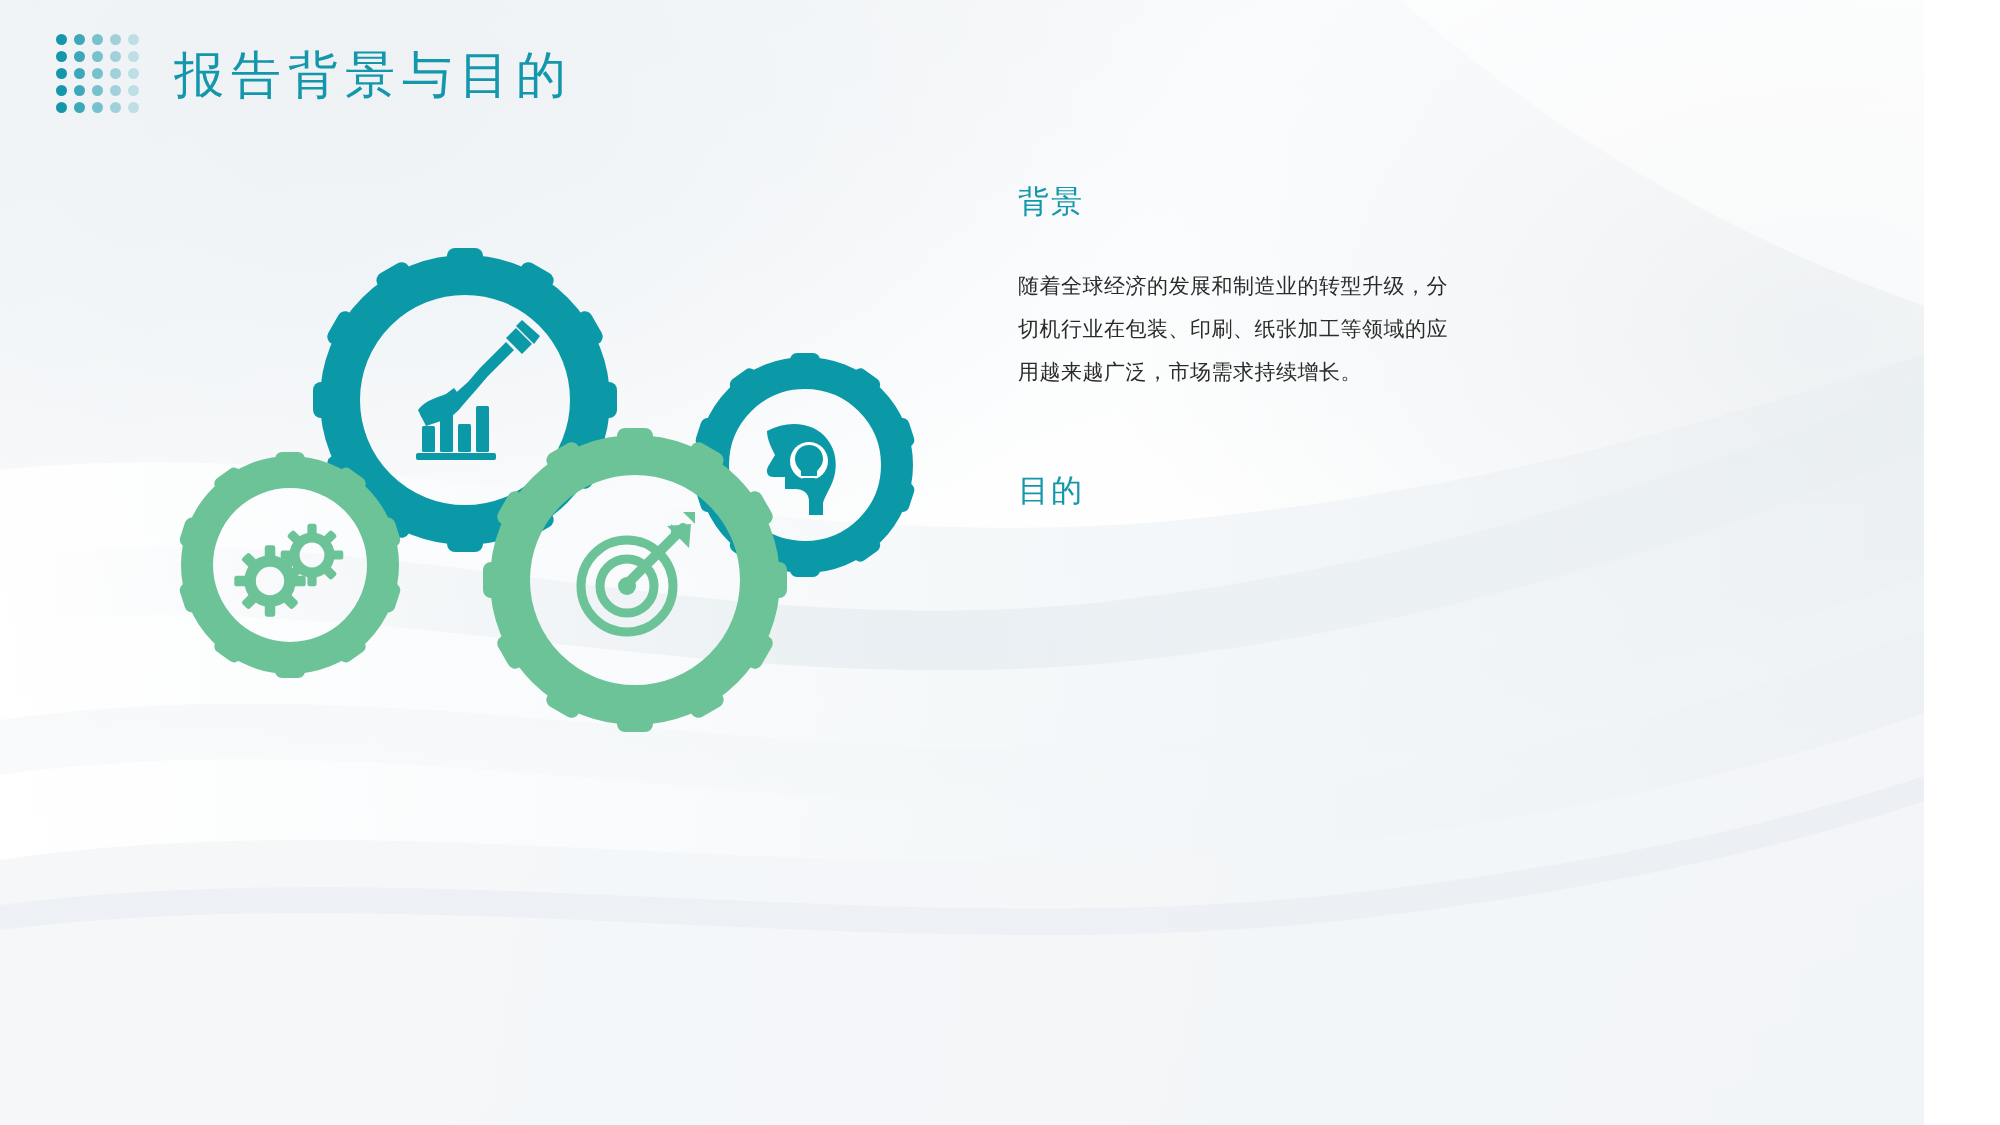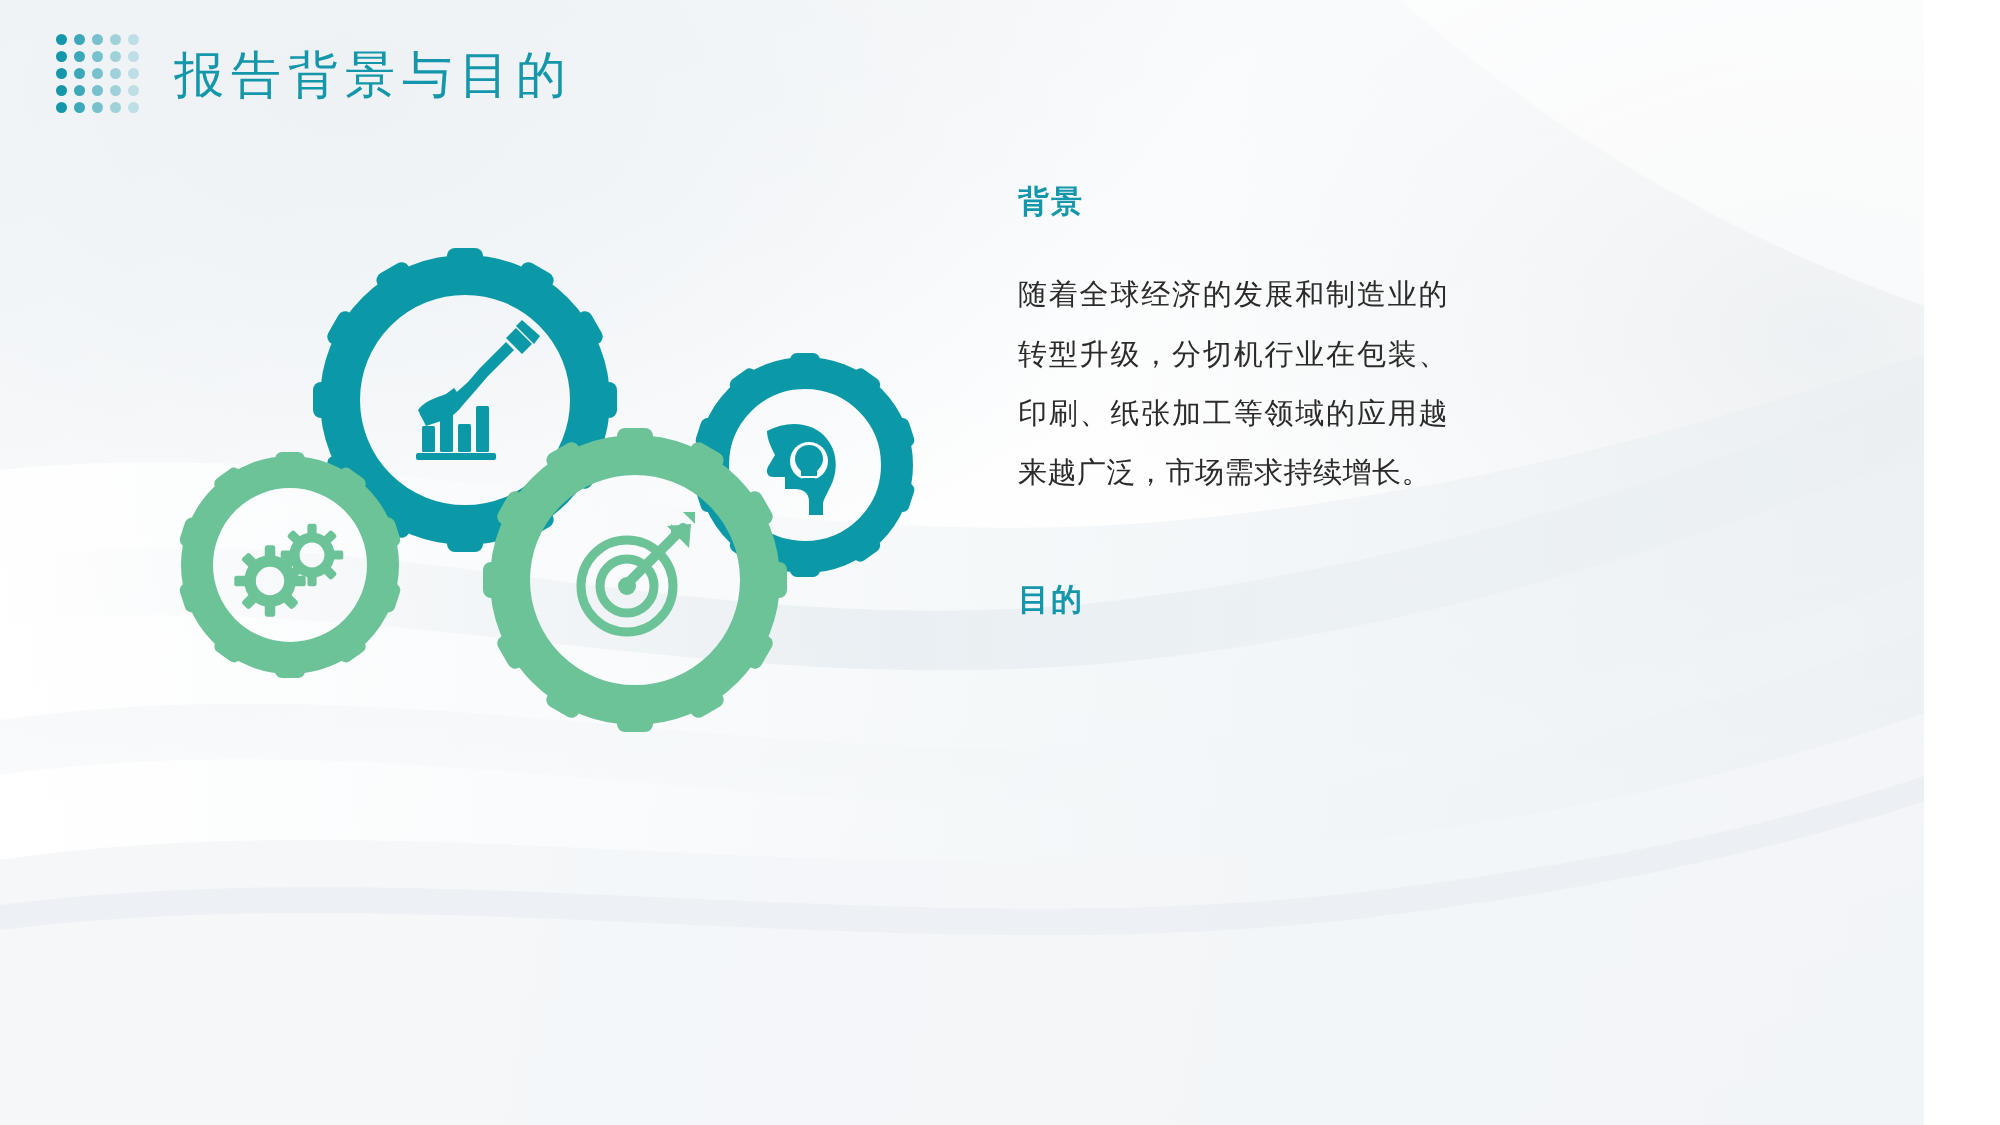--- a/index.html
+++ b/index.html
@@ -26,25 +26,25 @@
     font-size:50px;color:#1497ab;letter-spacing:7px;font-weight:400;
     line-height:1;white-space:nowrap;
   }
 
   
   #gears{position:absolute;left:175px;top:225px;width:800px;height:700px;}
 
   
   #textcol{position:absolute;left:1018px;top:185px;width:430px;}
   .sec-heading{
-    font-size:31px;font-weight:700;color:#1497ab;letter-spacing:2px;
+    font-size:31px;font-weight:400;color:#1497ab;letter-spacing:2px;
     margin:0 0 46px 0;line-height:1.1;
   }
   .sec-body{
-    font-size:29px;color:#2b2b2b;line-height:2.05;letter-spacing:0.5px;
+    font-size:21px;color:#2b2b2b;line-height:2.05;letter-spacing:0.5px;
     margin:0;text-align:justify;text-justify:inter-ideograph;
   }
   #purpose-block{margin-top:80px;}
   #purpose-block .sec-heading{margin-bottom:24px;}
 </style>
 </head>
 <body>
 
 <div id="slide">
 

